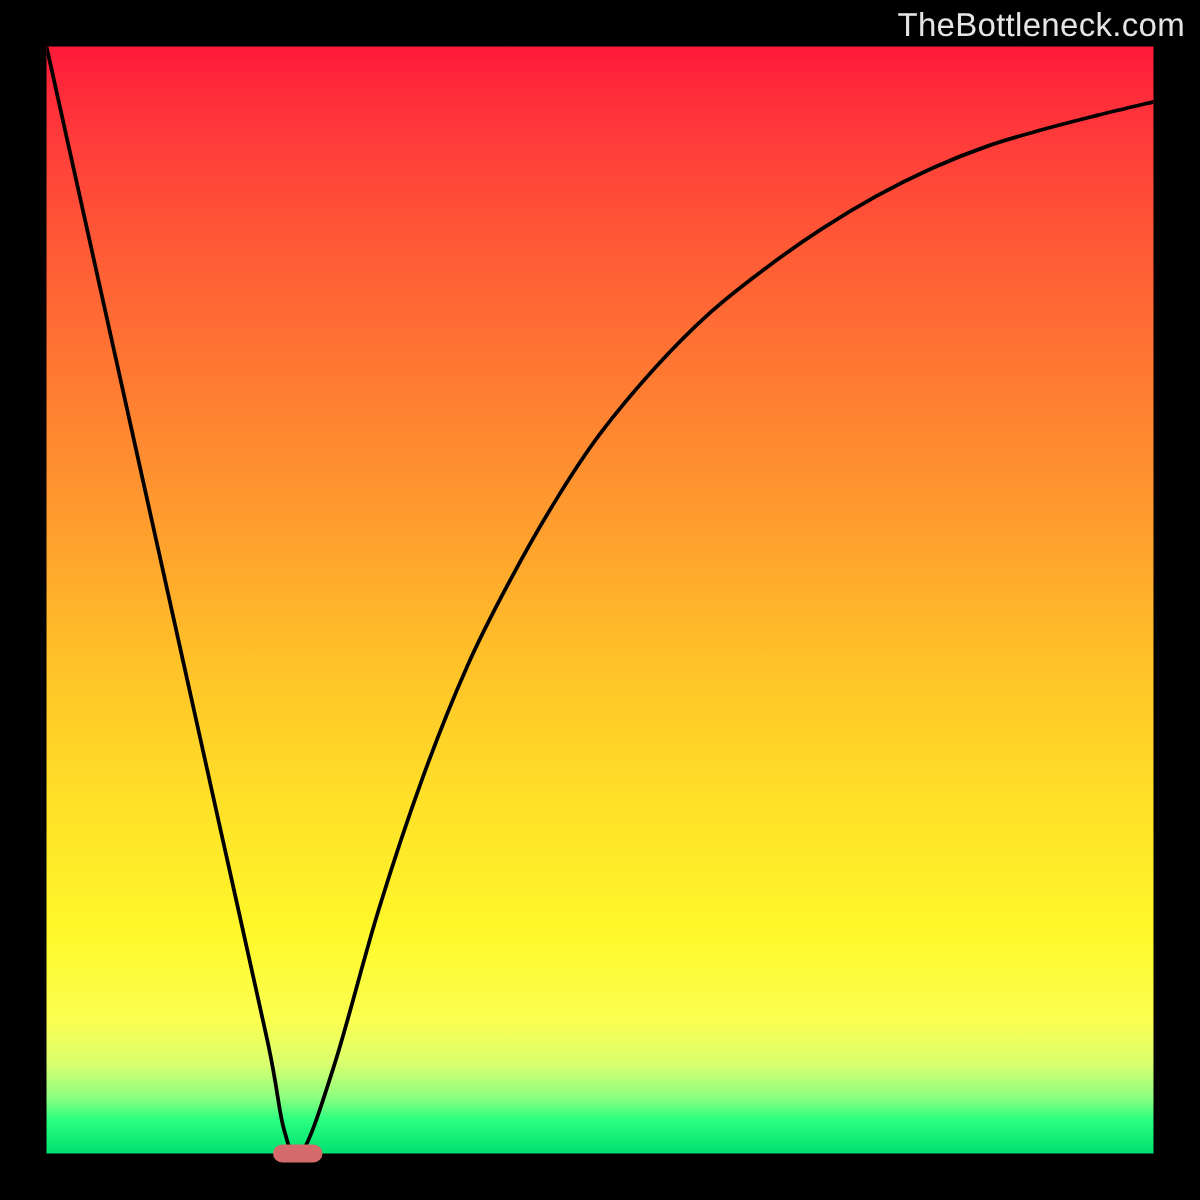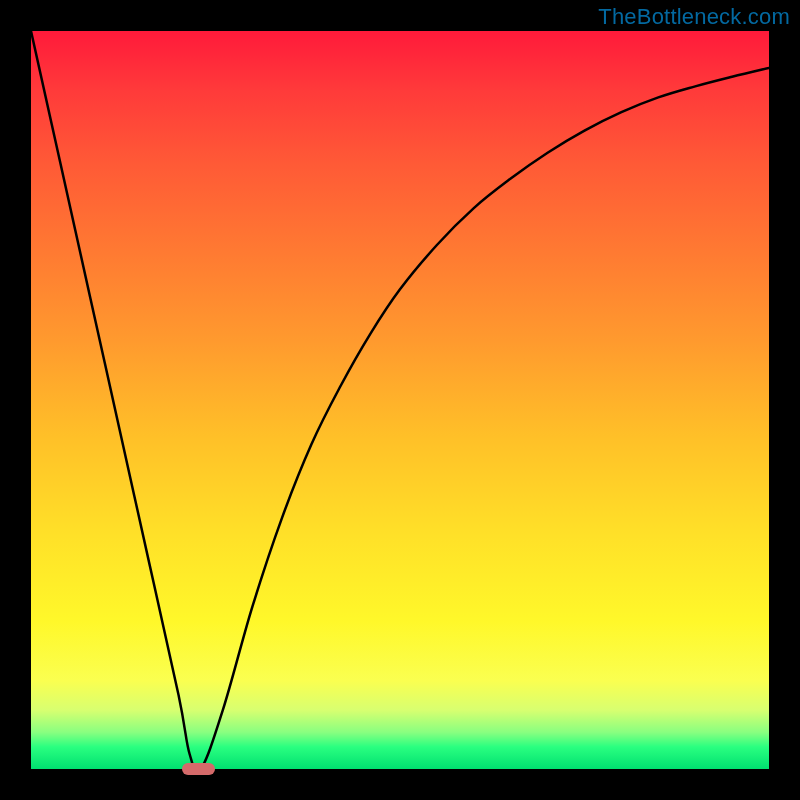--- a/index.html
+++ b/index.html
@@ -46,21 +46,21 @@
   .curve-svg {
     position: absolute;
     inset: 0;
     width: 100%;
     height: 100%;
   }
   .watermark {
     position: absolute;
     top: 4px;
     right: 10px;
-    color: #0369a1;
+    color: #e5e5e5;
     font-size: 22px;
     font-weight: 400;
     letter-spacing: 0.2px;
     user-select: none;
   }
   .marker {
     position: absolute;
     background: #d46a6a;
     border-radius: 6px;
     height: 12px;

